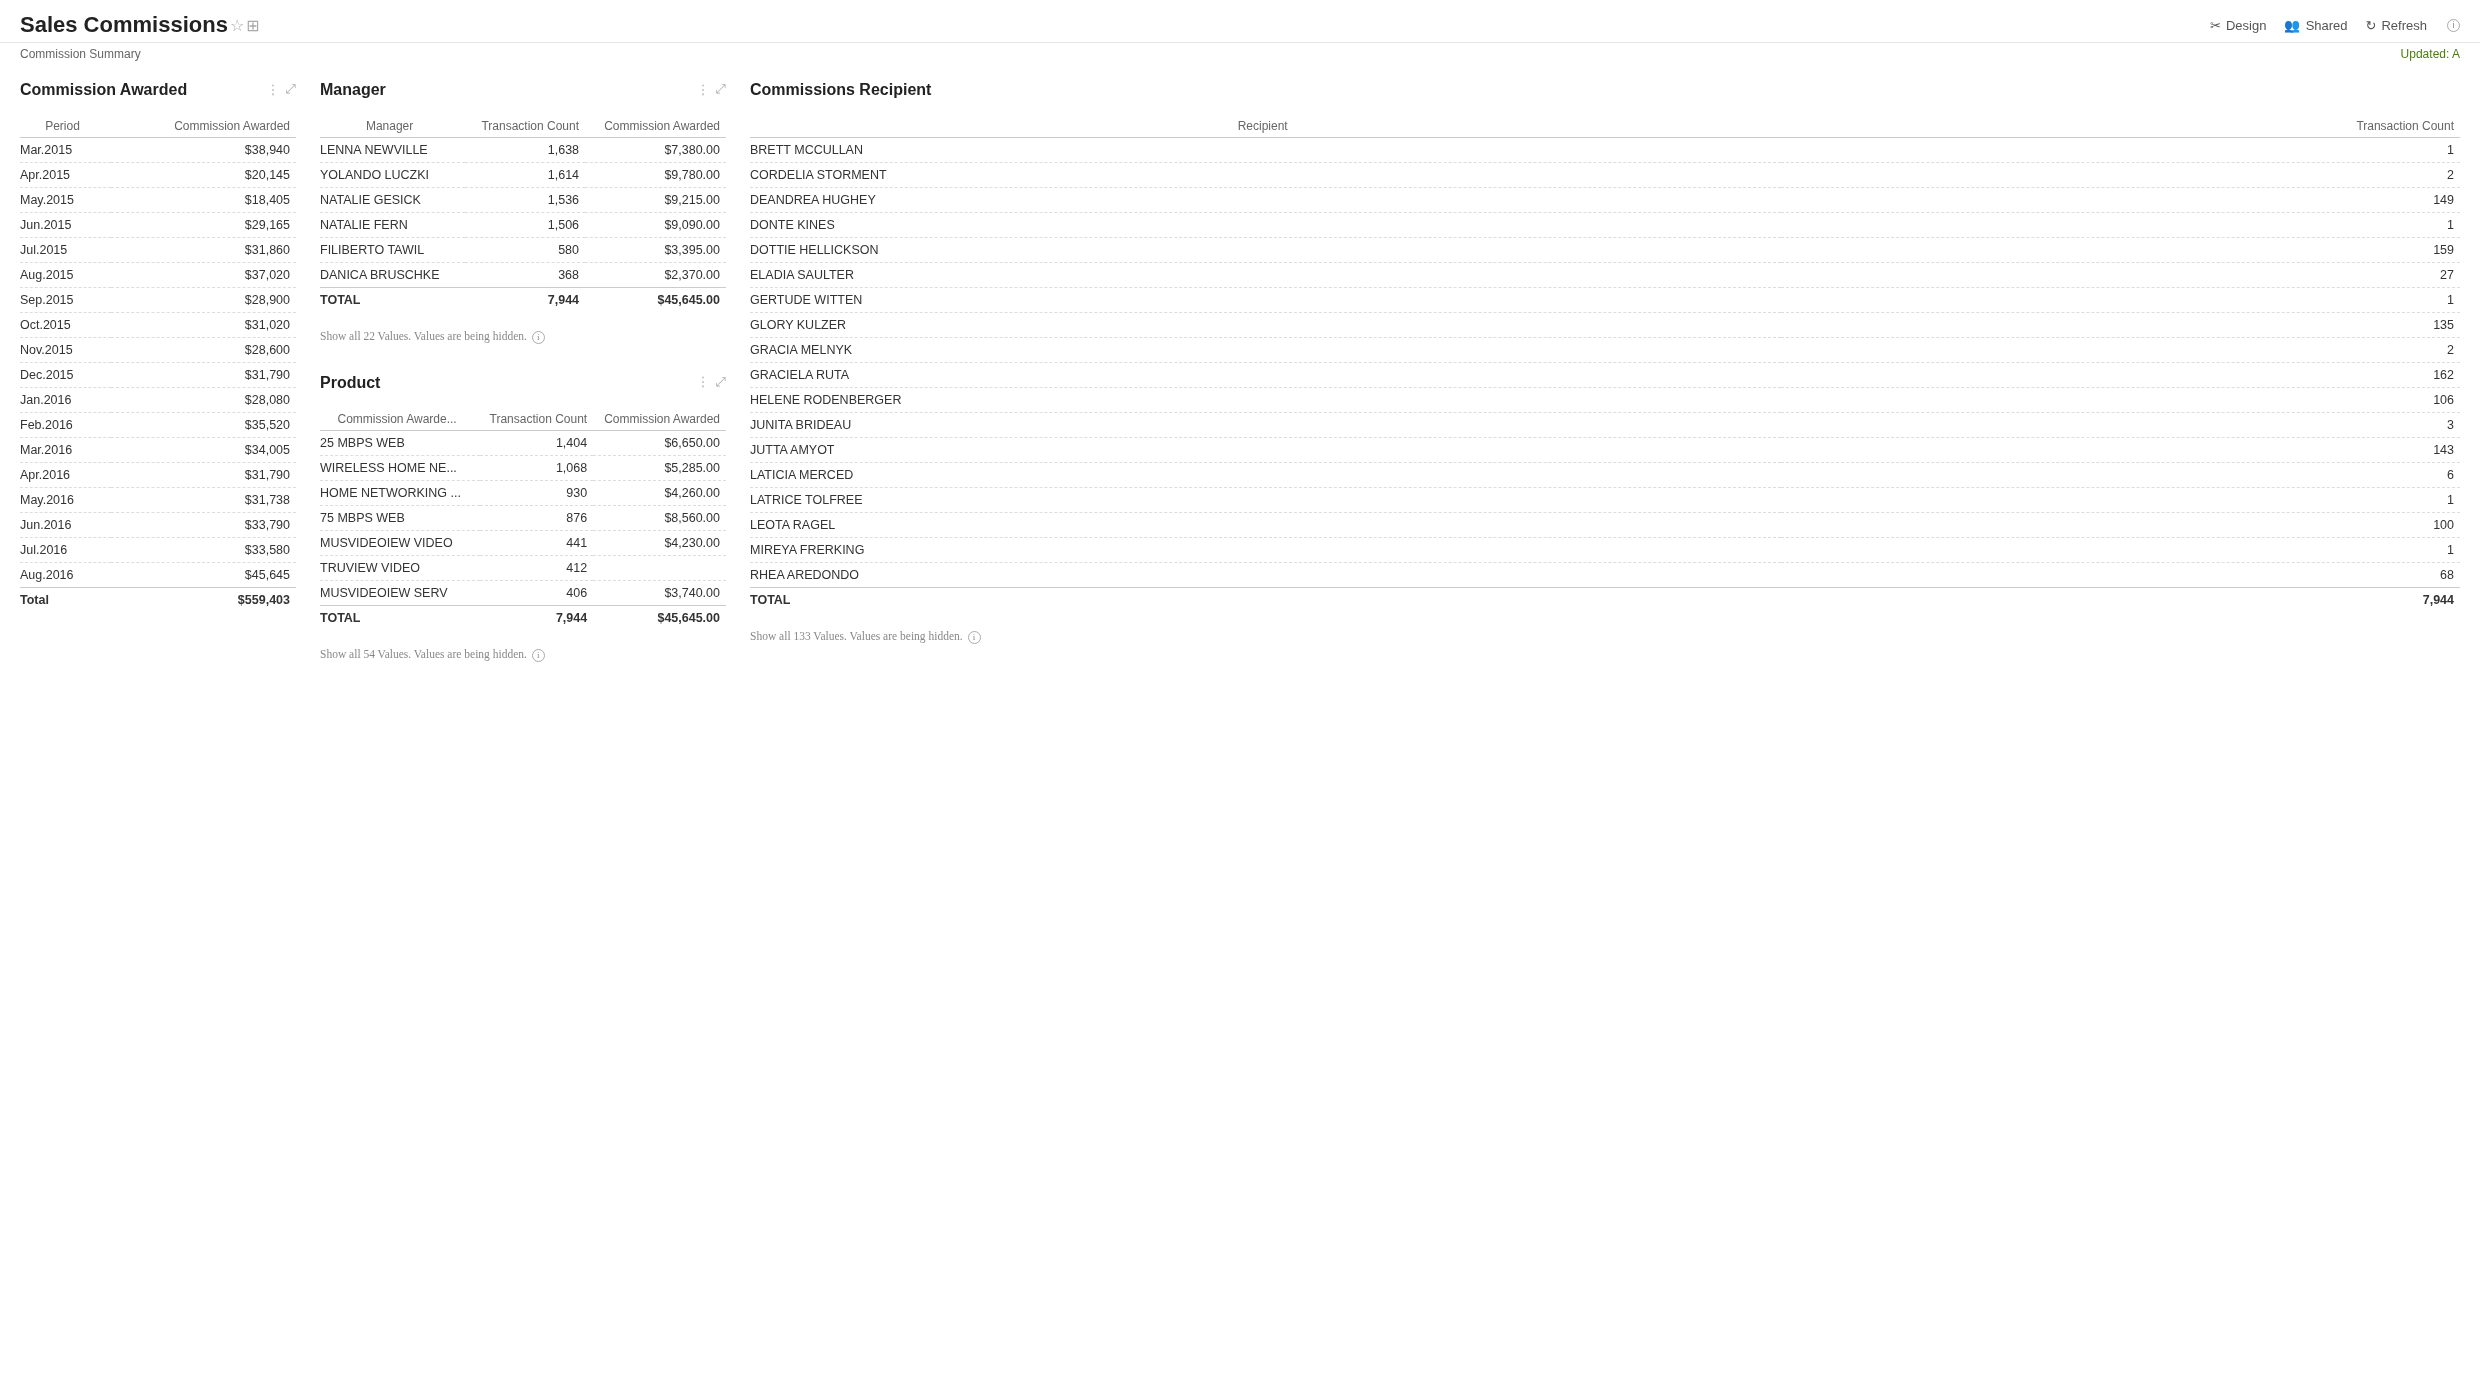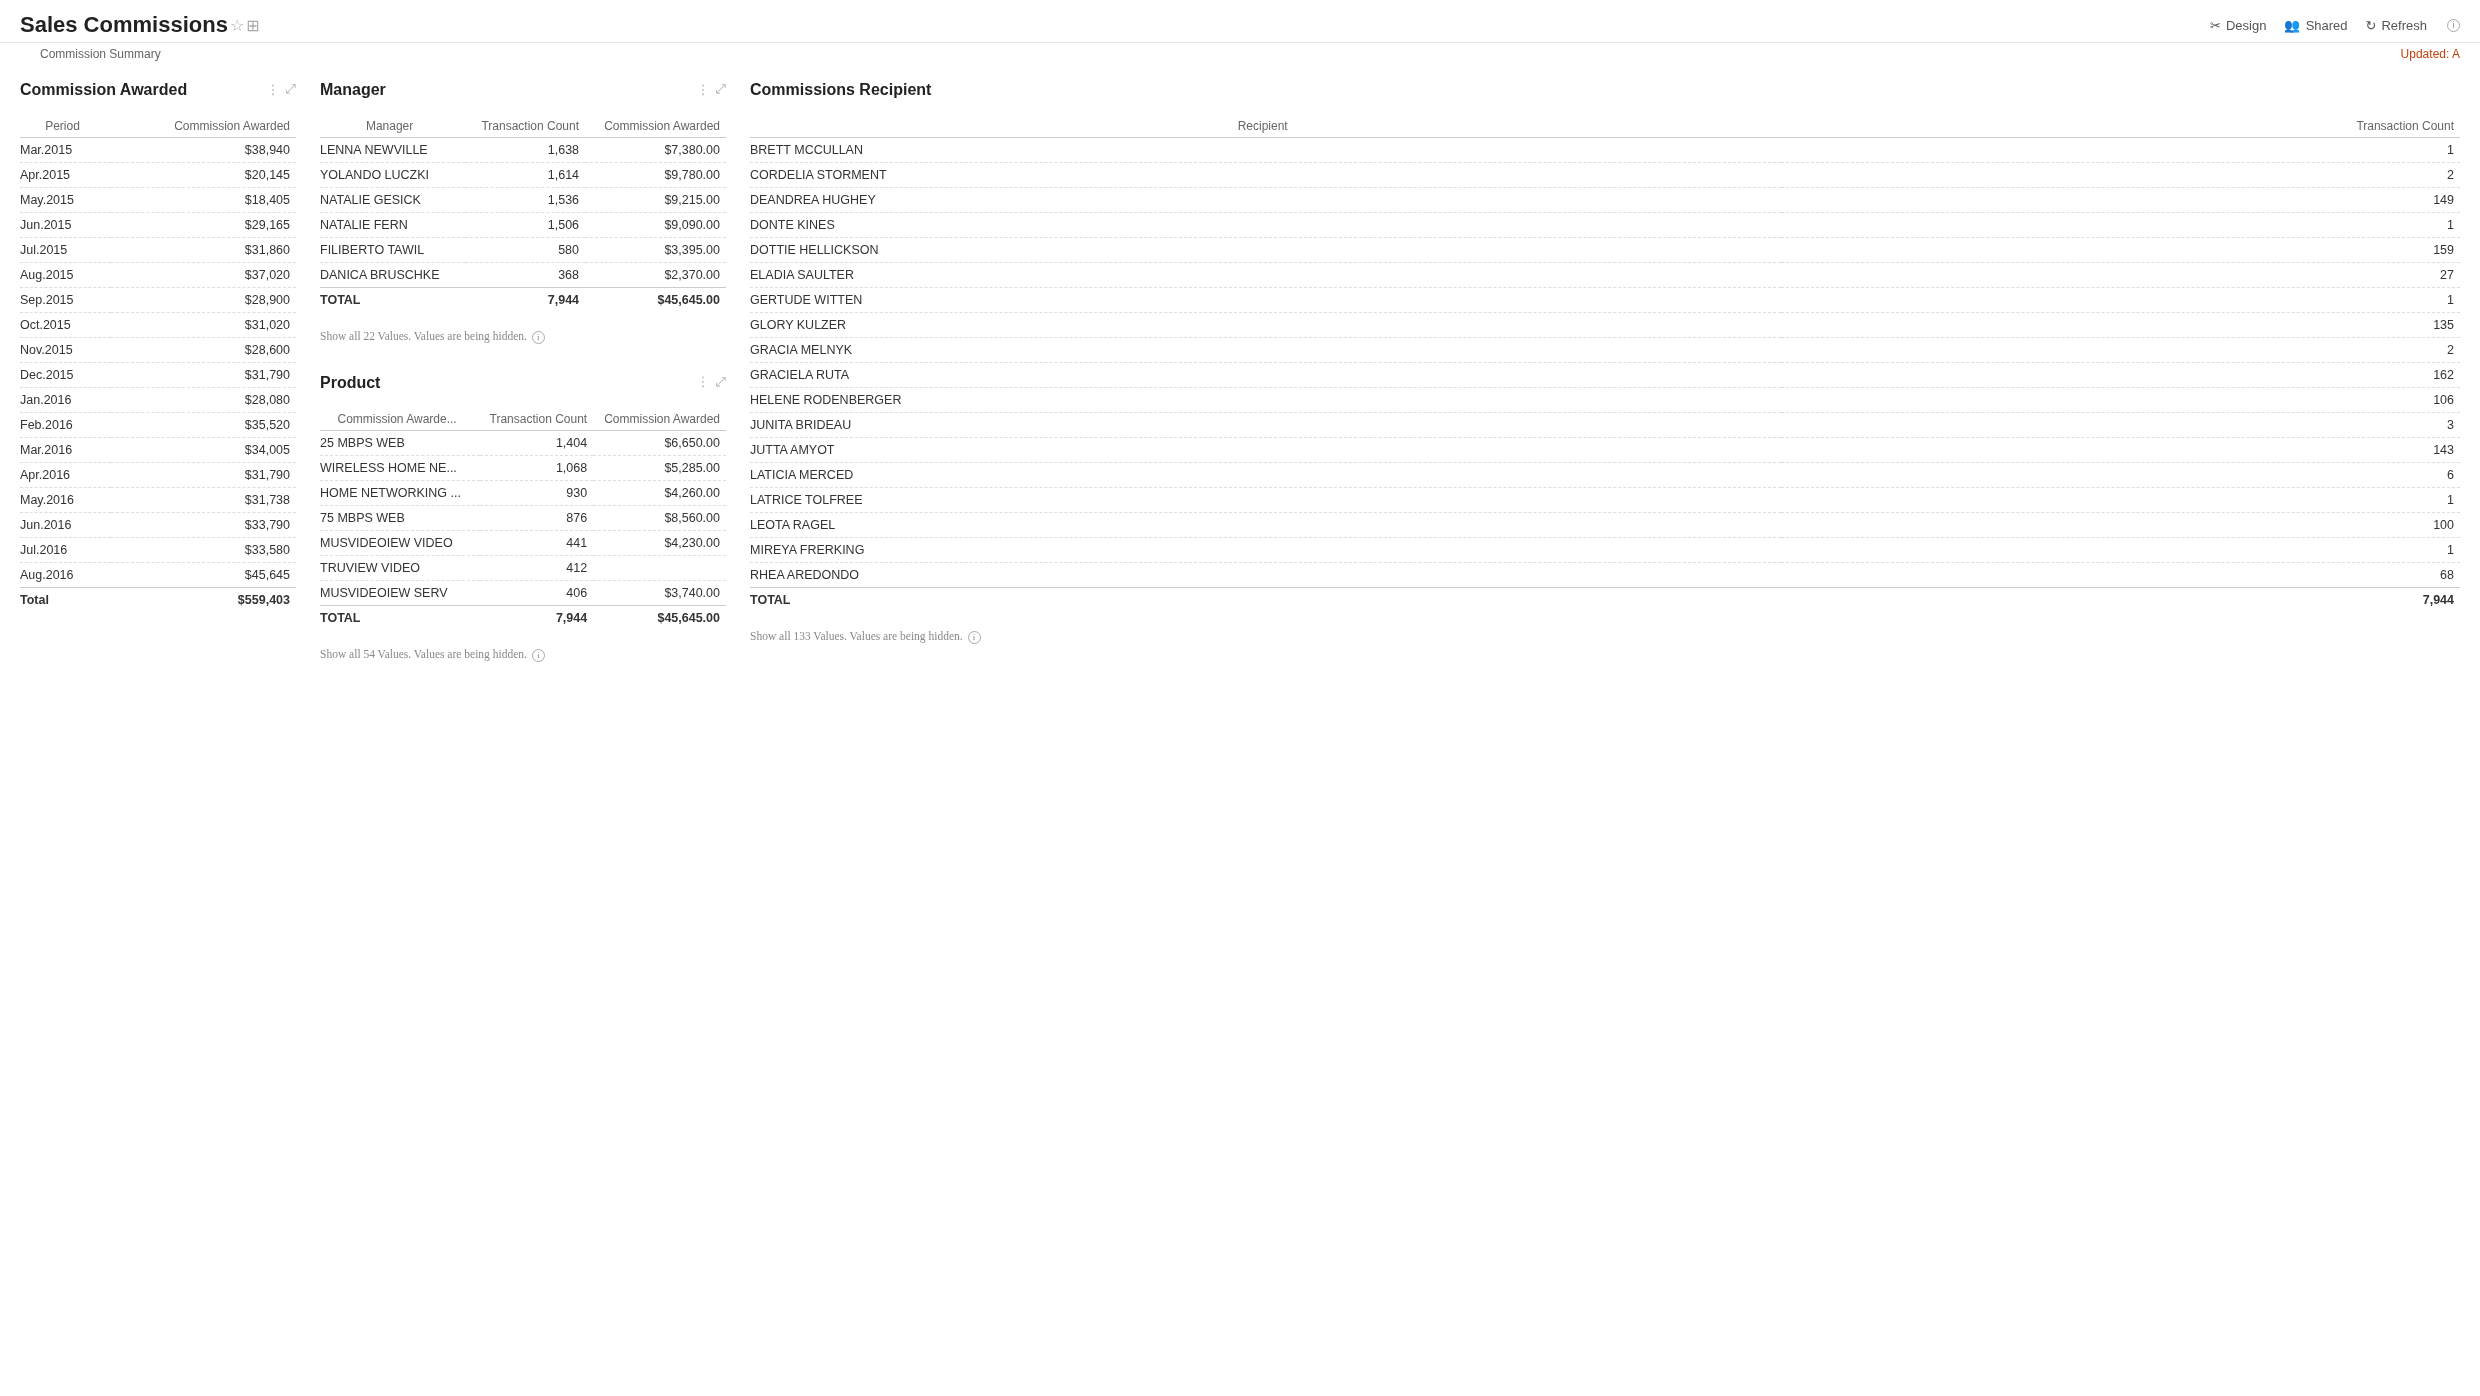--- a/index.html
+++ b/index.html
@@ -37,29 +37,28 @@
       display: flex;
       align-items: center;
       gap: 5px;
       cursor: pointer;
     }
     .subheader {
       padding: 4px 20px 2px 20px;
       display: flex;
       justify-content: space-between;
       align-items: center;
-      margin-left: 20px;
     }
     .commission-summary {
       font-size: 12px;
       color: #666;
     }
     .updated-text {
       font-size: 12px;
-      color: #c2410c;
+      color: #4d7c0f;
     }
     .content {
       display: flex;
       gap: 0;
       padding: 18px 20px;
     }
     .panel {
       flex: 1;
       padding-right: 24px;
     }

